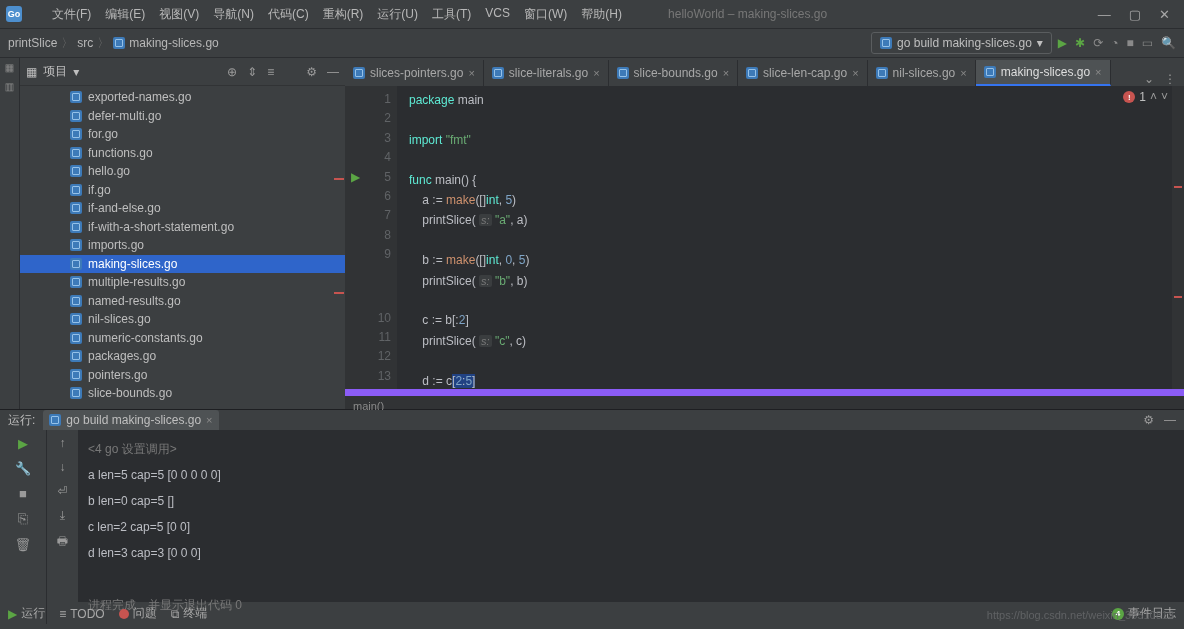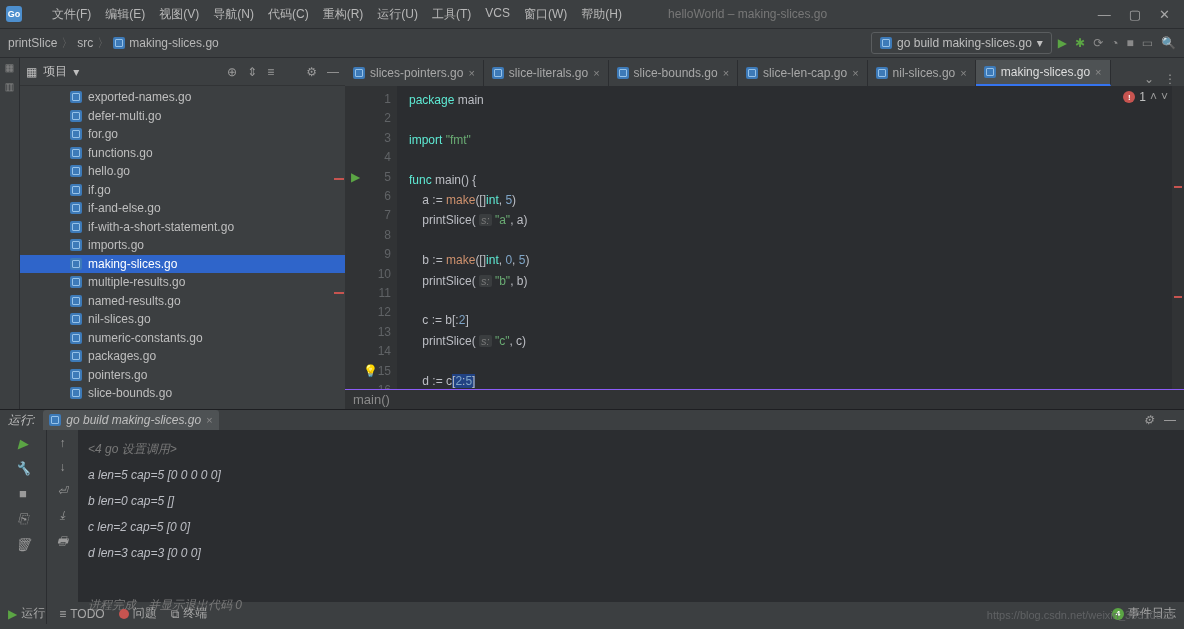--- a/index.html
+++ b/index.html
@@ -48,22 +48,22 @@
 .str{color:#6aab73;}
 .typ{color:#cf926e;}
 .num{color:#7fa5c7;}
 .hint{color:#787878;font-style:italic;font-size:11px;background:#3a3d3f;padding:0 2px;border-radius:2px;}
 .cursor-box{background:#214283;}
 .err-strip{position:absolute;right:0;top:0;width:12px;height:100%;background:#313335;}
 .err-badge{position:absolute;top:4px;right:16px;display:flex;gap:4px;align-items:center;}
 .err-circle{width:12px;height:12px;background:#c75450;border-radius:50%;display:flex;align-items:center;justify-content:center;color:#fff;font-size:8px;font-weight:bold;}
 .err-txt{color:#bfbfbf;}
 .err-mark{position:absolute;right:2px;width:8px;height:2px;background:#c75450;}
-.breadcrumb-line{height:20px;background:#313335;padding-left:8px;color:#8a8a8a;font-size:13px;line-height:20px;border-top:1px solid #8b5cf6;}
-.run-panel{height:192px;background:#2b2d30;border-top:1px solid #1e1f22;display:flex;flex-direction:column;font-style:italic;}
+.breadcrumb-line{height:20px;background:#313335;padding-left:8px;color:#8a8a8a;font-size:11px;line-height:20px;border-top:7px solid #8b5cf6;}
+.run-panel{height:192px;background:#2b2d30;border-top:1px solid #1e1f22;display:flex;flex-direction:column;}
 .run-hdr{height:24px;background:#3c3f41;display:flex;align-items:center;padding:0 8px;gap:8px;}
 .run-tab{display:flex;align-items:center;gap:5px;padding:3px 6px;background:#4e5254;border-radius:3px 3px 0 0;}
 .run-hdr-tools{margin-left:auto;display:flex;gap:10px;}
 .run-hdr-tools span{color:#9a9a9a;cursor:pointer;}
 .run-body{flex:1;display:flex;}
 .run-tools{width:46px;background:#3c3f41;display:flex;flex-direction:column;align-items:center;padding-top:6px;gap:10px;}
 .run-tools span{color:#9a9a9a;cursor:pointer;font-size:13px;}
 .run-tools2{width:32px;background:#3c3f41;display:flex;flex-direction:column;align-items:center;padding-top:6px;gap:10px;border-left:1px solid #2b2d30;}
 .run-tools2 span{color:#9a9a9a;cursor:pointer;font-size:12px;}
 .console{flex:1;padding:6px 10px;font-family:Consolas,monospace;font-size:13px;line-height:26px;color:#bcbec4;white-space:pre;}
@@ -261,21 +261,21 @@
       <div class="gutter" id="gutter">
           <div style="position: relative;"><span>1</span></div>
           <div style="position: relative;"><span>2</span></div>
           <div style="position: relative;"><span>3</span></div>
           <div style="position: relative;"><span>4</span></div>
           <div style="position: relative;"><span class="play">▶</span><span>5</span></div>
           <div style="position: relative;"><span>6</span></div>
           <div style="position: relative;"><span>7</span></div>
           <div style="position: relative;"><span>8</span></div>
           <div style="position: relative;"><span>9</span></div>
-          <div style="position: relative;"><span>10</span></div>
+          <div style="position: relative; margin-top: 44px;"><span>10</span></div>
           <div style="position: relative;"><span>11</span></div>
           <div style="position: relative;"><span>12</span></div>
           <div style="position: relative;"><span>13</span></div>
           <div style="position: relative;"><span>14</span></div>
           <div style="position: relative;"><span class="bulb">💡</span><span>15</span></div>
           <div style="position: relative;"><span>16</span></div>
         </div>
       <div class="code"><span class="kw">package</span><span> main</span>
 
 <span class="kw">import </span><span class="str">"fmt"</span>

